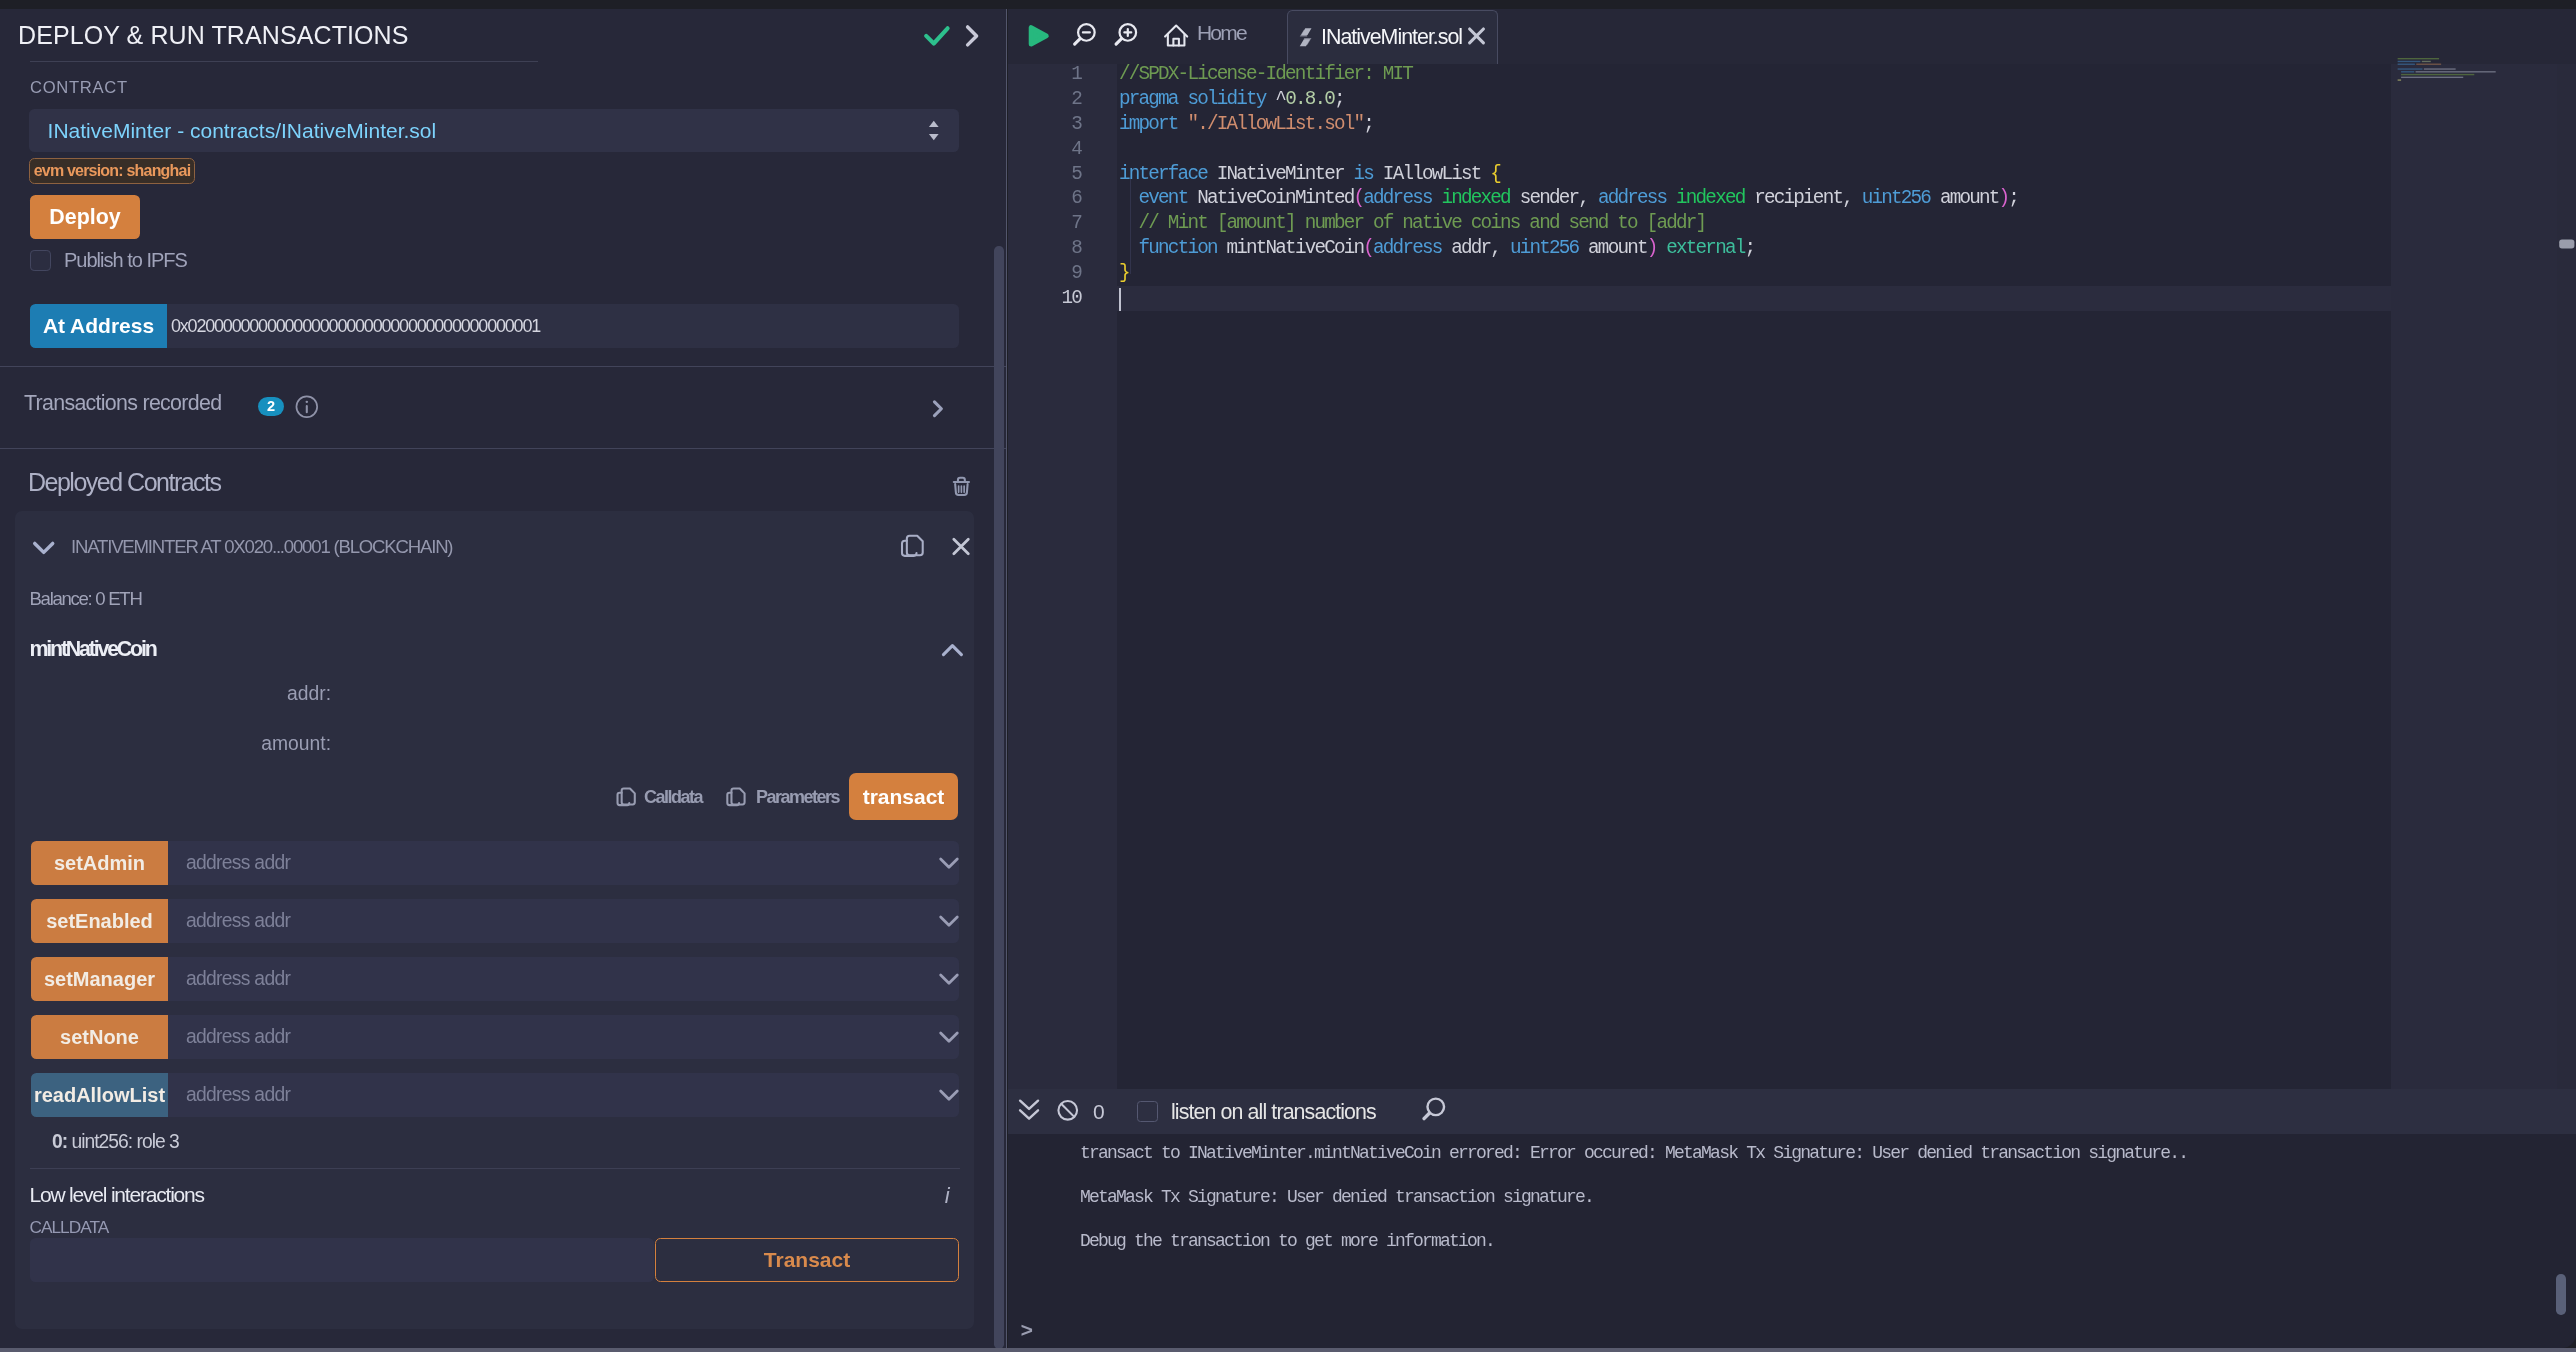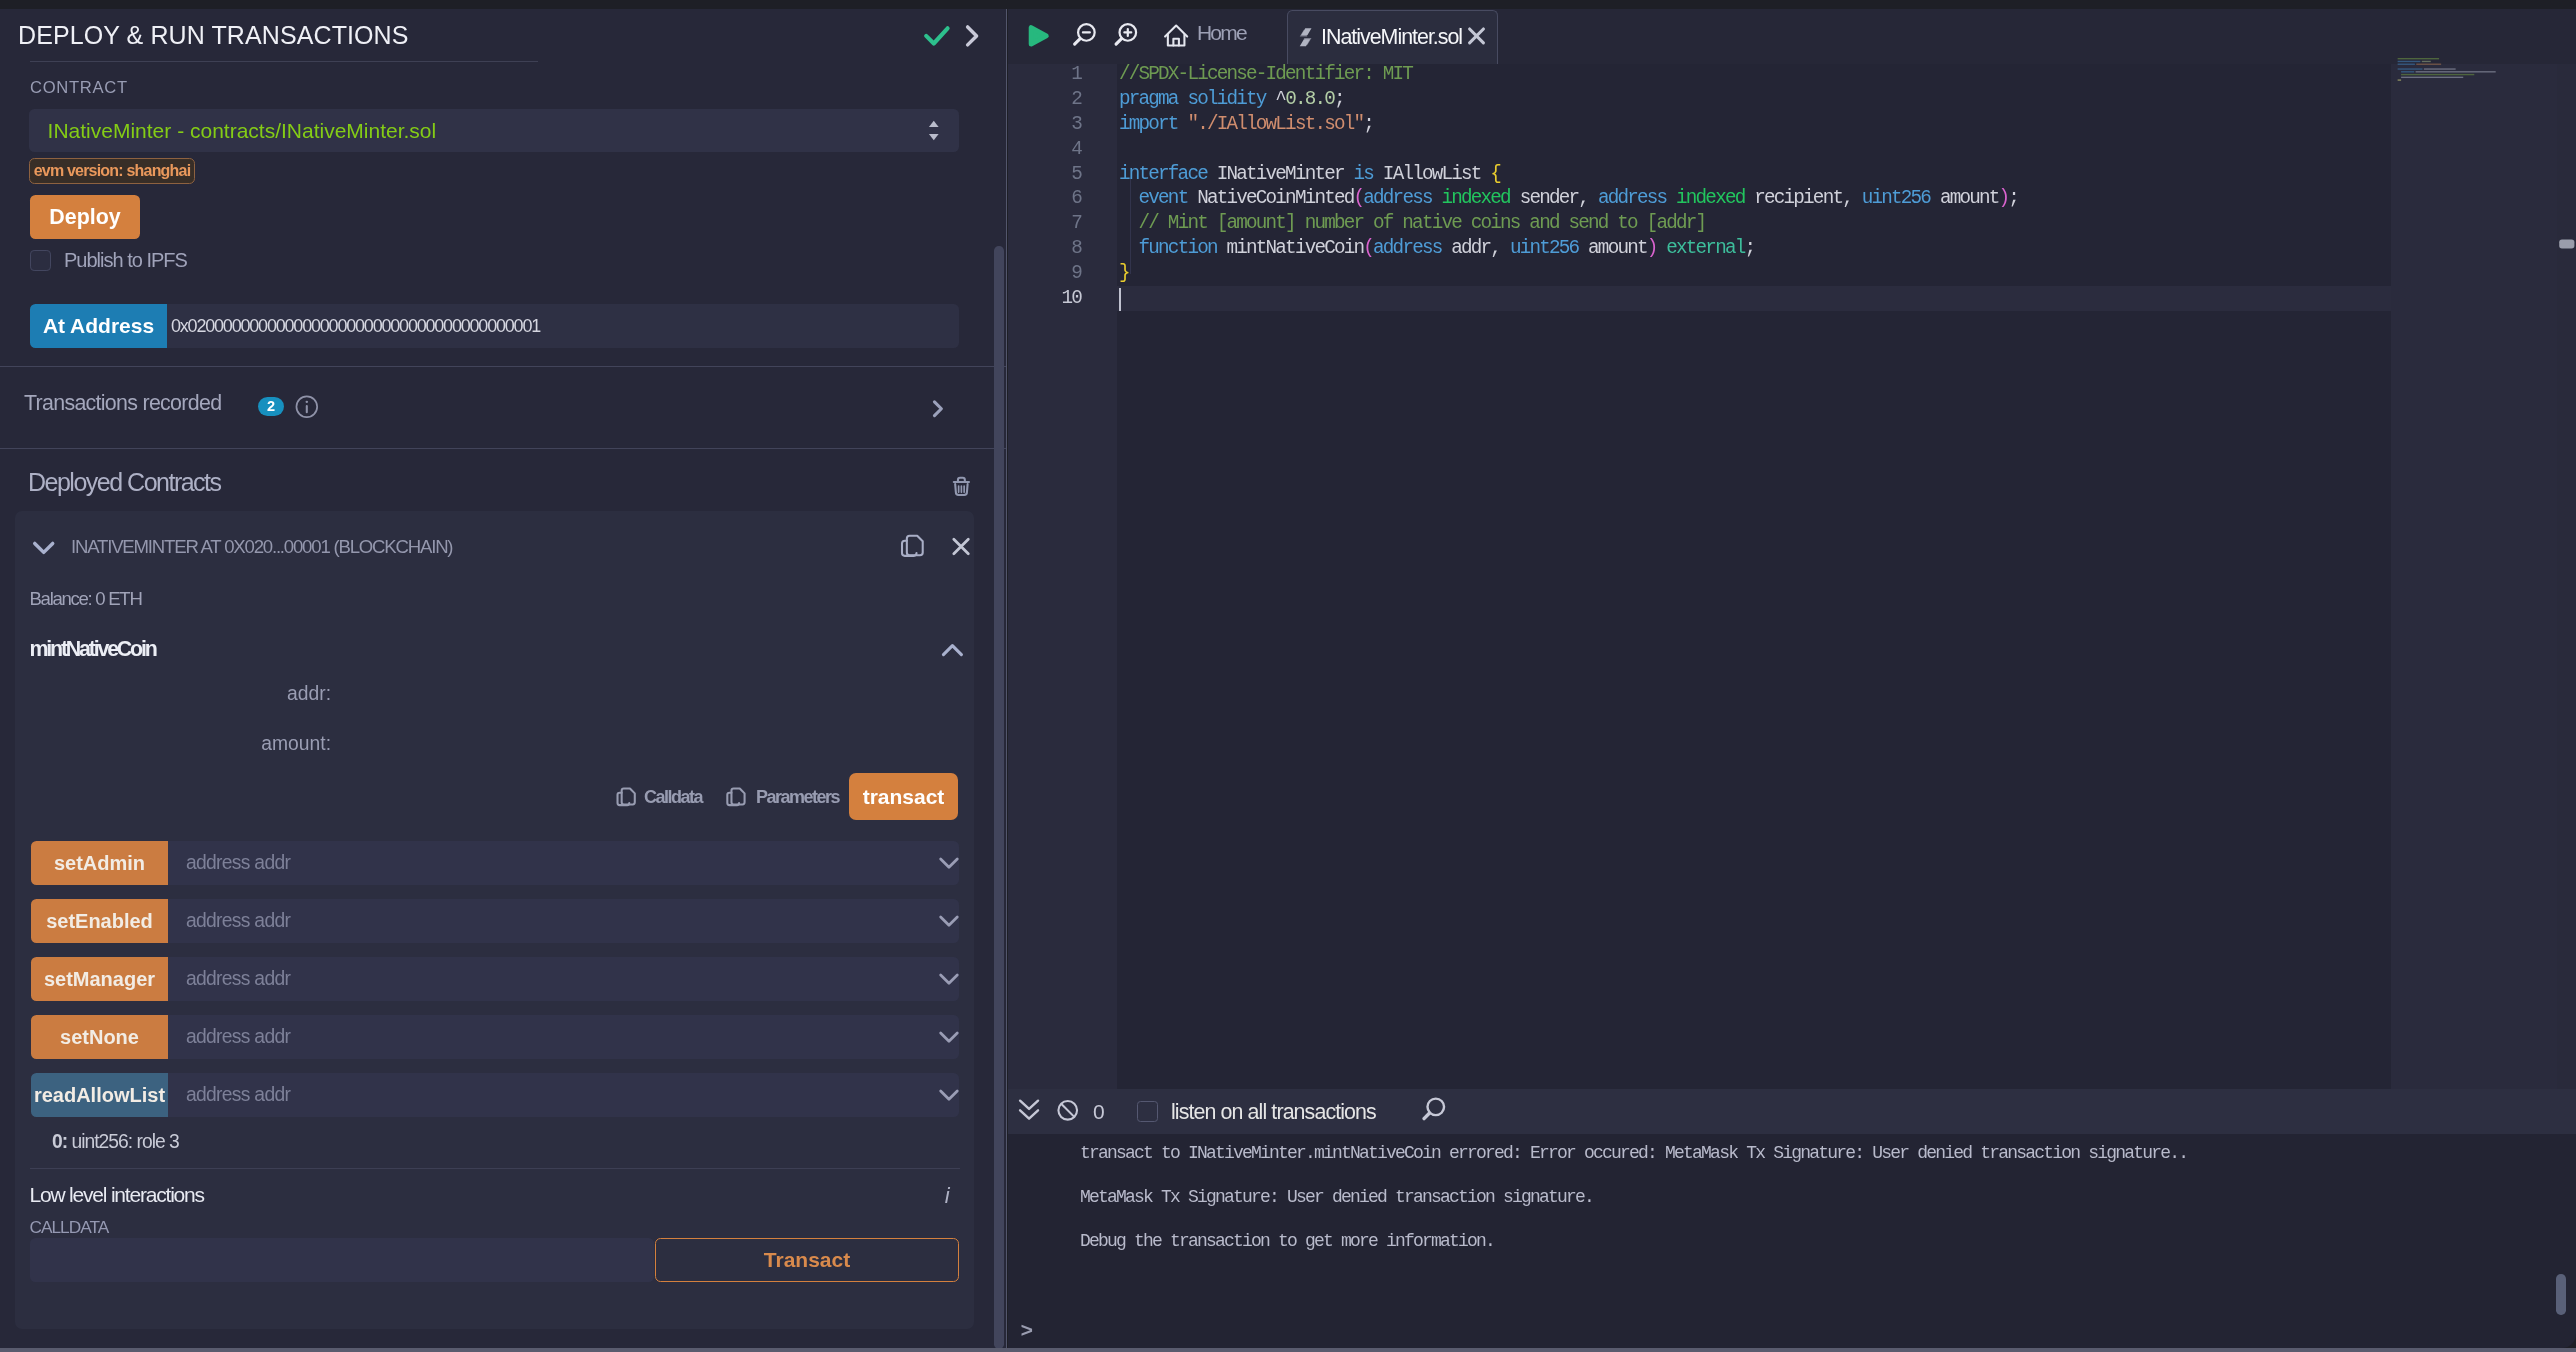--- a/index.html
+++ b/index.html
@@ -6,21 +6,21 @@
   html,body { width:2576px; height:1352px; background:#1e1f26; overflow:hidden;
     font-family:"Liberation Sans", sans-serif; }
   .abs { position:absolute; }
   #stage { position:relative; width:2576px; height:1352px; }
   
   #leftpanel { left:0; top:9px; width:1006px; height:1340px; background:#272839; }
   .ltitle { left:18px; top:11.7px; font-size:25px; color:#eff0f6; letter-spacing:0.1px; }
   .hr1 { left:30px; top:52px; width:508px; height:1.4px; background:#3e4054; }
   .contract-label { left:30px; top:69px; font-size:16.6px; color:#989cb3; letter-spacing:0.7px; }
   .select { left:29px; top:100px; width:930px; height:43px; background:#303247; border-radius:5.5px; }
-  .select-text { left:18.6px; top:0; width:898px; height:43px; line-height:43px; font-size:21px; color:#84cc16; }
+  .select-text { left:18.6px; top:0; width:898px; height:43px; line-height:43px; font-size:21px; color:#7dd3fc; }
   .badge { left:29px; top:149px; width:166px; height:26px; text-align:center; border:1.4px solid #8e6240; background:#382e27; border-radius:5.5px;
     color:#e9985c; font-size:16px; font-weight:bold; letter-spacing:-0.8px; line-height:23.5px; }
   .deploy { left:30px; top:186px; width:110px; height:44px; background:#d4803e; border-radius:5.5px;
     color:#fff; font-weight:bold; font-size:21.4px; text-align:center; line-height:44px; }
   .cbx { left:30px; top:241px; width:21px; height:21px; border:1.4px solid #43465f; background:#2b2d40; border-radius:4.1px; }
   .pubtext { left:64px; top:240px; font-size:20px; letter-spacing:-1px; color:#a0a3ba; }
   .ataddr-btn { left:30px; top:295px; width:137px; height:44px; background:#1d7db3; border-radius:5.5px 0 0 5.5px;
     color:#fff; font-weight:bold; font-size:21px; text-align:center; line-height:44px; }
   .ataddr-input { left:167px; top:295px; width:792px; height:44px; background:#2e3044; border-radius:0 5.5px 5.5px 0;
     font-size:18px; letter-spacing:-1.2px; color:#d5d6e0; line-height:44px; padding-left:4px; }

